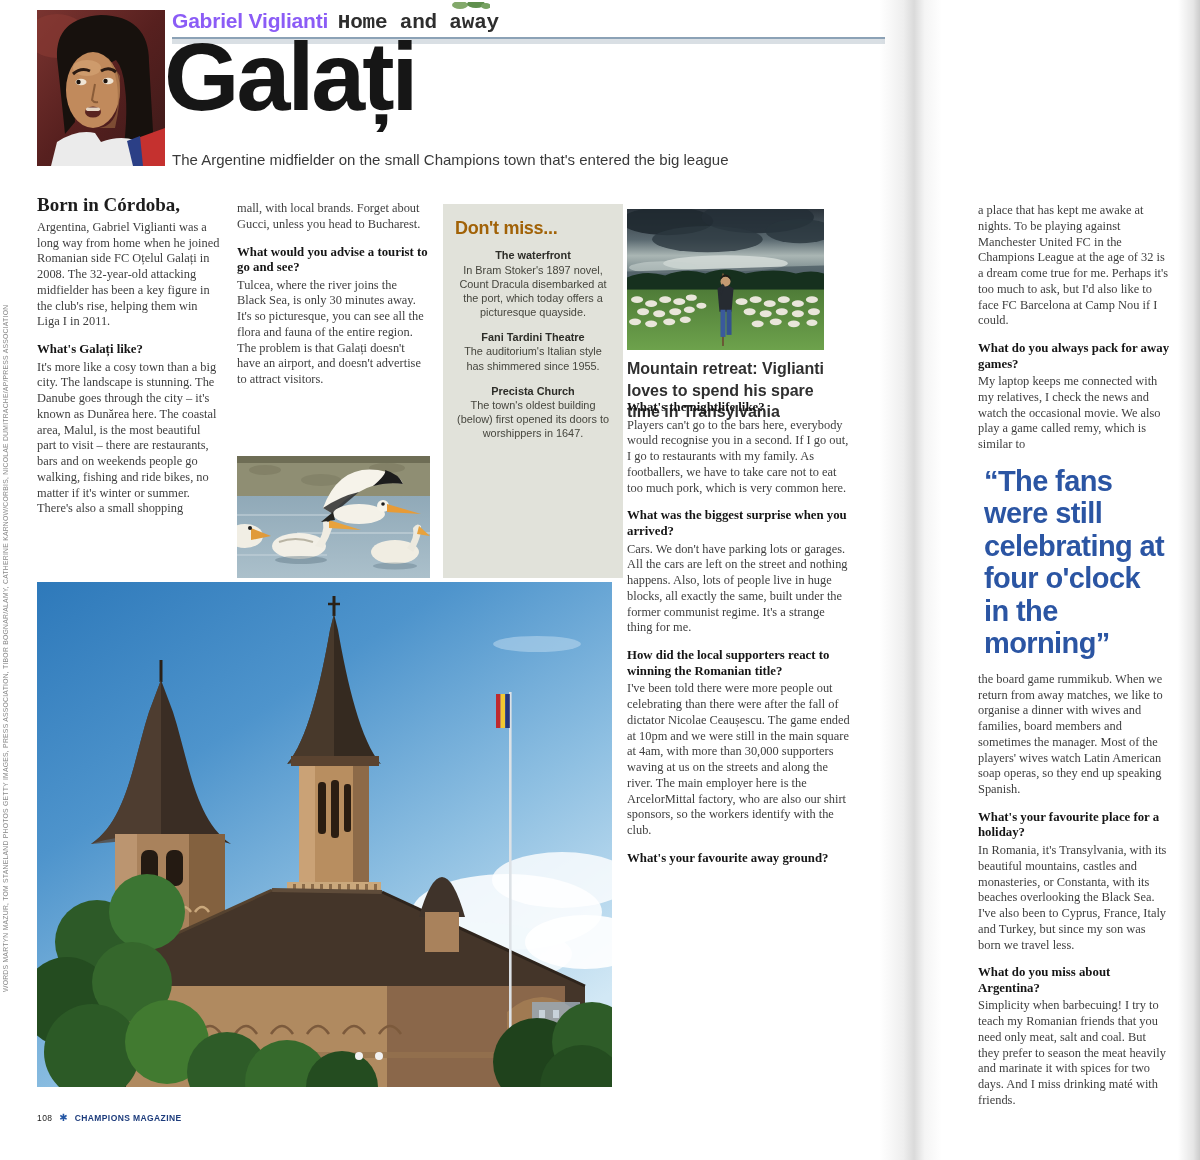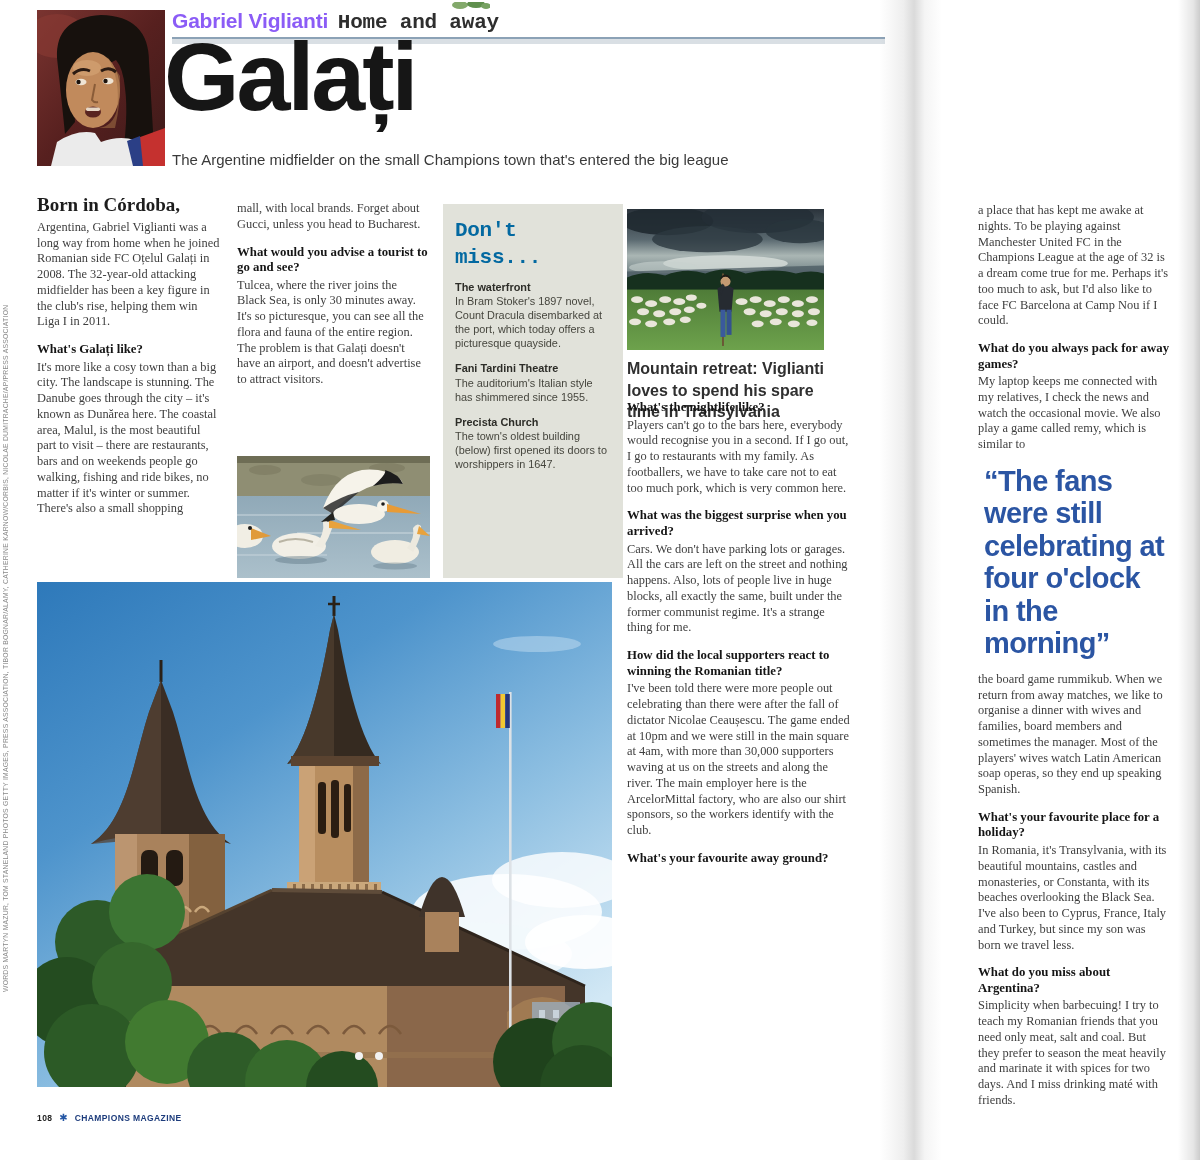--- a/index.html
+++ b/index.html
@@ -28,37 +28,37 @@
   .lead { font-size:19px; line-height:1.15; color:#1d1d1d; font-weight:bold; margin:0 0 4px 0; }
   .col1 { left:37px;  top:194px; width:183px; }
   .col2 { left:237px; top:201px; width:191px; }
   .col4 { left:627px; top:400px; width:224px; }
   .col5 { left:978px; top:203px; width:192px; }
   
   .dontmiss {
     position:absolute; left:443px; top:204px; width:180px; height:374px;
     background:#e1e2da; padding:13px 12px; font-size:10.9px; line-height:1.3; color:#46463e;
   }
-  .dontmiss h4 { color:#0369a1; font-size:21px; letter-spacing:-0.3px; margin:0 0 8px 0;font-family:Liberation Mono, monospace; }
-  .dm-item { margin:0 0 11px 0; }
+  .dontmiss h4 { color:#a16207; font-size:18px; letter-spacing:-0.3px; margin:0 0 8px 0; }
+  .dm-item { margin:0 0 11px 0;text-align:center; }
   .dm-name { font-weight:bold; color:#2d2d28; display:block; }
   
   .pelicans { position:absolute; left:237px; top:456px; width:193px; height:122px; }
   .shepherd { position:absolute; left:627px; top:209px; width:197px; height:141px; }
   .mainphoto { position:absolute; left:37px; top:582px; width:575px; height:505px; }
   .pelicans svg, .shepherd svg, .mainphoto svg { display:block; width:100%; height:100%; }
   .caption { position:absolute; left:627px; top:358px; width:224px; font-size:16px; font-weight:bold; line-height:1.35; color:#2f2f2f; }
   
   .pullquote {
     font-family:"Liberation Sans", sans-serif; font-size:29px; line-height:1.12;
     font-weight:bold; letter-spacing:-0.6px; color:#2b55a3; margin:12px 0 12px 6px;
   }
   
   .footer { position:absolute; left:37px; top:1112px; font-size:8.5px; letter-spacing:0.4px; color:#1d3c7c; }
-  .footer .pageno { color:#222222; font-weight:bold; margin-right:4px; }
+  .footer .pageno { color:#222222; font-weight:normal; margin-right:4px; }
   .footer .star { color:#2456a4; font-size:10px; margin-right:4px; }
   .footer .mag { font-weight:bold; }
   .credits {
     position:absolute; left:2px; top:380px; height:612px;
     writing-mode:vertical-rl; transform:rotate(180deg);
     font-size:6.8px; letter-spacing:0.25px; color:#8a8a8a; white-space:nowrap;
   }
   
   .spine {
     position:absolute; left:880px; top:0; width:62px; height:1160px; pointer-events:none;

